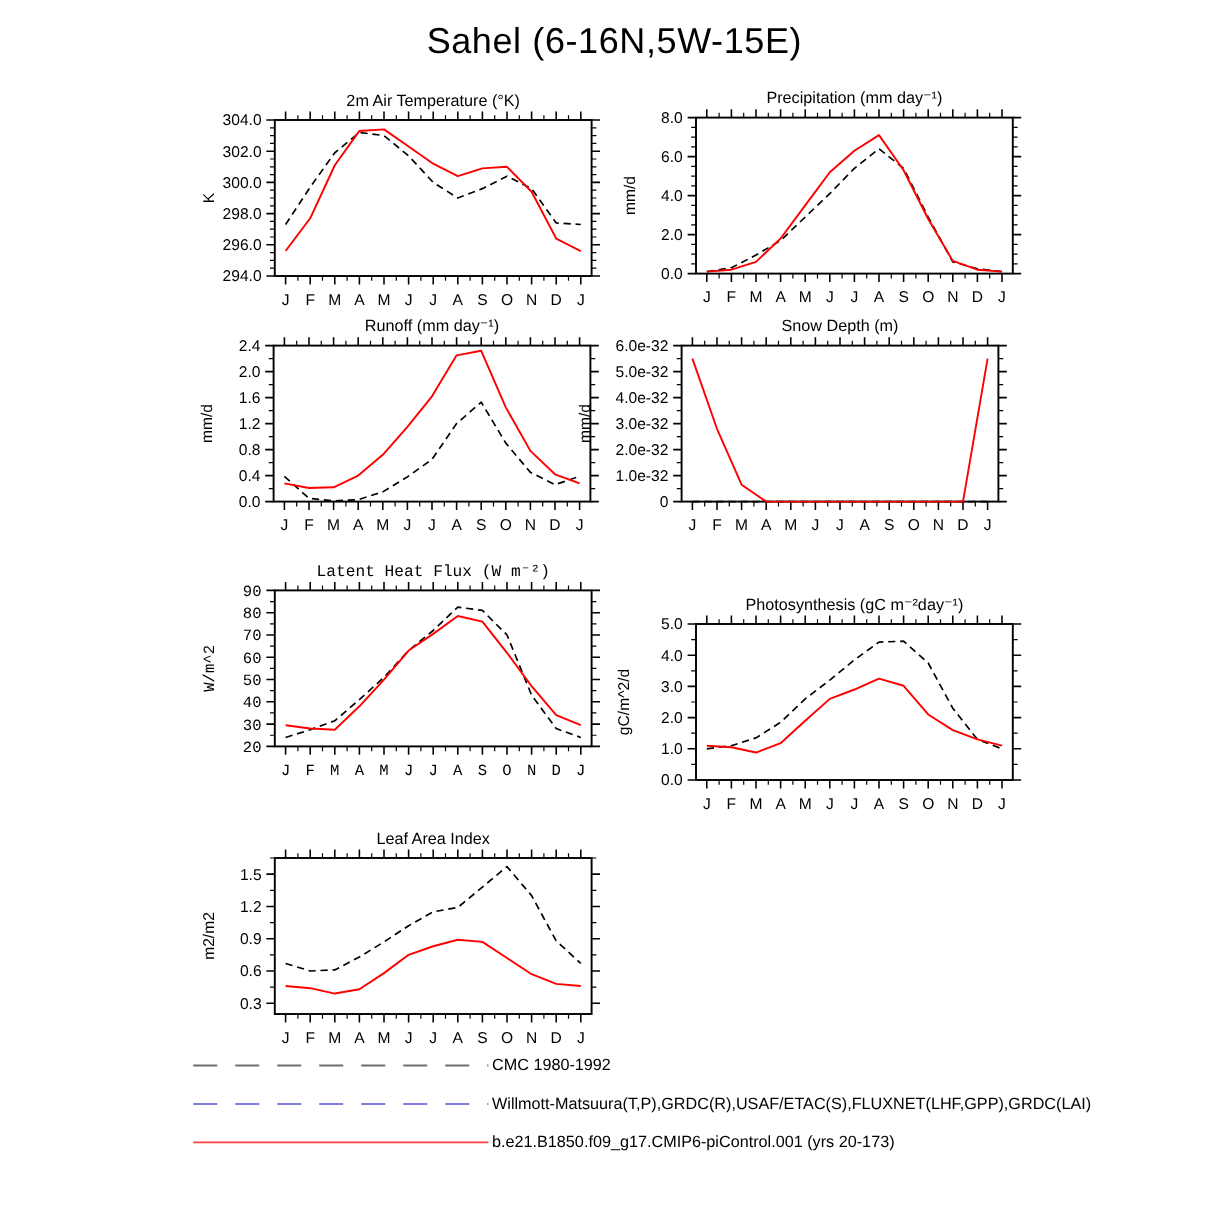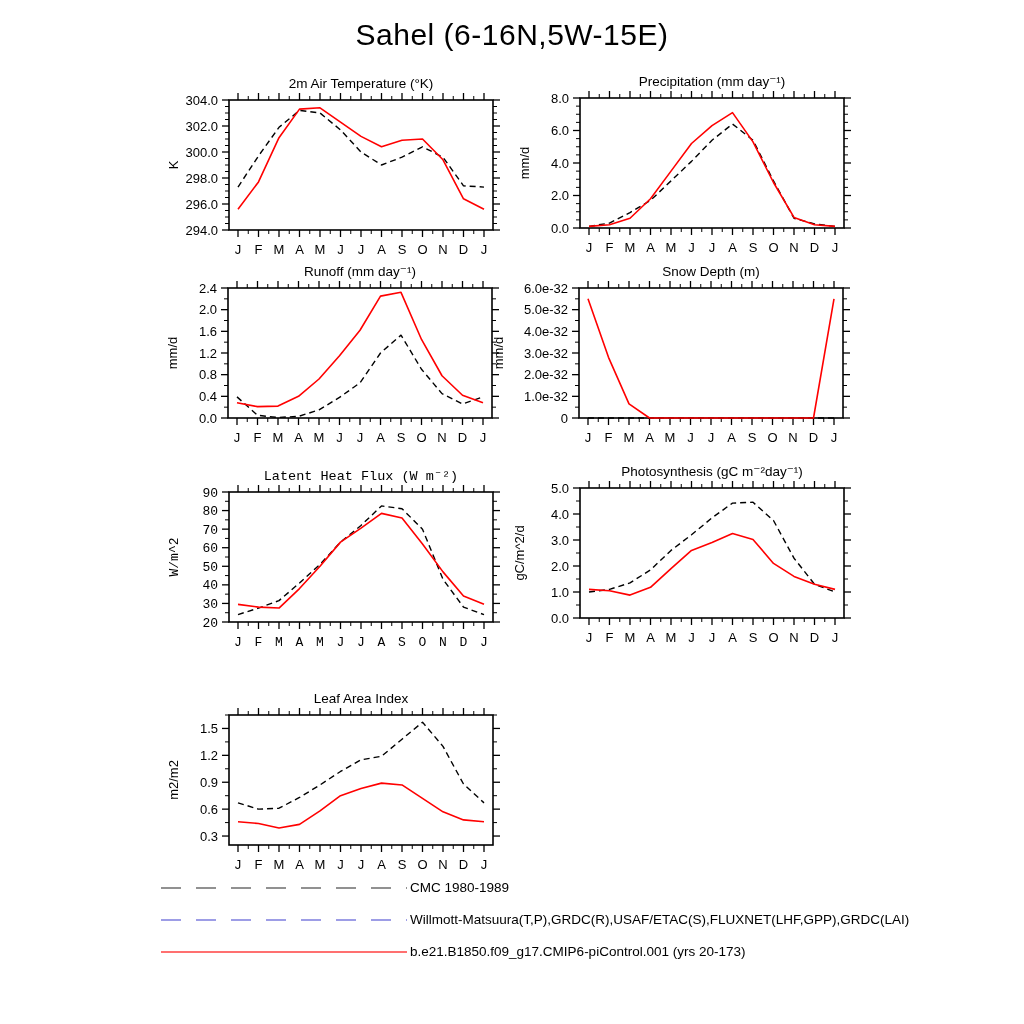--- a/index.html
+++ b/index.html
@@ -355,21 +355,21 @@
           <line x1="354.75" y1="162" x2="354.75" y2="166" stroke="#000000" stroke-width="1"></line>
           <line x1="354.75" y1="28" x2="354.75" y2="32" stroke="#000000" stroke-width="1"></line>
           <text x="344.5" y="186" text-anchor="middle" font-size="13px" fill="#000">D</text>
           <line x1="365" y1="162" x2="365" y2="169" stroke="#000000" stroke-width="1.3"></line>
           <line x1="365" y1="25" x2="365" y2="32" stroke="#000000" stroke-width="1.3"></line>
           <text x="365" y="186" text-anchor="middle" font-size="13px" fill="#000">J</text>
           <polyline points="119.00,140.88 139.50,159.29 160.00,161.46 180.50,160.38 201.00,153.88 221.50,141.42 242.00,126.79 262.50,97.00 283.00,79.12 303.50,113.25 324.00,137.63 344.50,147.92 365.00,140.88" fill="none" stroke="#000000" stroke-width="1.4" stroke-linejoin="round" stroke-dasharray="6,4"></polyline>
           <polyline points="119.00,146.83 139.50,150.63 160.00,150.08 180.50,140.33 201.00,123.00 221.50,99.71 242.00,74.25 262.50,40.13 283.00,36.33 303.50,83.46 324.00,119.75 344.50,139.25 365.00,146.83" fill="none" stroke="#ff0000" stroke-width="1.6" stroke-linejoin="round"></polyline>
         </svg>
       </div>
-      <div class="panel" style="left: 469px; top: 256px; text-decoration: underline;">
+      <div class="panel" style="left: 458px; top: 256px; text-decoration: underline;">
         <svg width="396" height="200">
           <text x="242" y="20" text-anchor="middle" font-size="13.5px" fill="#000">Snow Depth (m)</text>
           <text transform="translate(34,97) rotate(-90)" text-anchor="middle" font-size="13px" fill="#000">mm/d</text>
           <rect x="110" y="32" width="264" height="130" fill="none" stroke="#000000" stroke-width="1.6"></rect>
           <line x1="103" y1="162" x2="110" y2="162" stroke="#000000" stroke-width="1.3"></line>
           <line x1="374" y1="162" x2="381" y2="162" stroke="#000000" stroke-width="1.3"></line>
           <text x="99" y="166.5" text-anchor="end" font-size="13px" fill="#000">0</text>
           <line x1="103" y1="140.33333333333334" x2="110" y2="140.33333333333334" stroke="#000000" stroke-width="1.3"></line>
           <line x1="374" y1="140.33333333333334" x2="381" y2="140.33333333333334" stroke="#000000" stroke-width="1.3"></line>
           <text x="99" y="144.83333333333334" text-anchor="end" font-size="13px" fill="#000">1.0e-32</text>
@@ -570,21 +570,21 @@
           <line x1="354.75" y1="162" x2="354.75" y2="166" stroke="#000000" stroke-width="1"></line>
           <line x1="354.75" y1="28" x2="354.75" y2="32" stroke="#000000" stroke-width="1"></line>
           <text x="344.5" y="186" text-anchor="middle" font-size="13px" fill="#000">D</text>
           <line x1="365" y1="162" x2="365" y2="169" stroke="#000000" stroke-width="1.3"></line>
           <line x1="365" y1="25" x2="365" y2="32" stroke="#000000" stroke-width="1.3"></line>
           <text x="365" y="186" text-anchor="middle" font-size="13px" fill="#000">J</text>
           <polyline points="119.00,154.57 139.50,148.07 160.00,140.64 180.50,123.00 201.00,104.43 221.50,82.14 242.00,65.43 262.50,45.93 283.00,48.71 303.50,69.14 324.00,119.29 344.50,147.14 365.00,154.57" fill="none" stroke="#000000" stroke-width="1.4" stroke-linejoin="round" stroke-dasharray="6,4"></polyline>
           <polyline points="119.00,144.36 139.50,147.14 160.00,148.07 180.50,128.57 201.00,106.29 221.50,82.14 242.00,68.21 262.50,53.36 283.00,58.00 303.50,84.00 324.00,111.86 344.50,136.00 365.00,144.36" fill="none" stroke="#ff0000" stroke-width="1.6" stroke-linejoin="round"></polyline>
         </svg>
       </div>
-      <div class="panel" style="left: 470px; top: 456px;">
+      <div class="panel" style="left: 470px; top: 488px;">
         <svg width="396" height="200">
           <text x="242" y="20" text-anchor="middle" font-size="13.5px" fill="#000">Photosynthesis (gC m⁻²day⁻¹)</text>
           <text transform="translate(54,97) rotate(-90)" text-anchor="middle" font-size="13px" fill="#000">gC/m^2/d</text>
           <rect x="110" y="32" width="264" height="130" fill="none" stroke="#000000" stroke-width="1.6"></rect>
           <line x1="103" y1="162" x2="110" y2="162" stroke="#000000" stroke-width="1.3"></line>
           <line x1="374" y1="162" x2="381" y2="162" stroke="#000000" stroke-width="1.3"></line>
           <text x="99" y="166.5" text-anchor="end" font-size="13px" fill="#000">0.0</text>
           <line x1="103" y1="136" x2="110" y2="136" stroke="#000000" stroke-width="1.3"></line>
           <line x1="374" y1="136" x2="381" y2="136" stroke="#000000" stroke-width="1.3"></line>
           <text x="99" y="140.5" text-anchor="end" font-size="13px" fill="#000">1.0</text>
@@ -773,21 +773,21 @@
           <polyline points="119.00,119.86 139.50,126.14 160.00,125.24 180.50,114.48 201.00,101.93 221.50,88.48 242.00,76.83 262.50,73.24 283.00,56.21 303.50,39.17 324.00,63.38 344.50,101.03 365.00,119.86" fill="none" stroke="#000000" stroke-width="1.4" stroke-linejoin="round" stroke-dasharray="6,4"></polyline>
           <polyline points="119.00,138.69 139.50,140.48 160.00,144.97 180.50,141.38 201.00,127.93 221.50,112.69 242.00,105.52 262.50,100.14 283.00,101.93 303.50,115.38 324.00,128.83 344.50,136.90 365.00,138.69" fill="none" stroke="#ff0000" stroke-width="1.6" stroke-linejoin="round"></polyline>
         </svg>
       </div>
     </div>
   <div id="legend">
       <div class="legend-row" style="top: 878px; left: 0px; width: 1024px;">
         <div class="legend-line"><svg width="248" height="20">
             <line x1="1" y1="10" x2="247" y2="10" stroke="#6e6e6e" stroke-width="1.7" stroke-dasharray="20,15"></line>
           </svg></div>
-        <div class="legend-label">CMC 1980-1989</div>
+        <div class="legend-label">CMC 1980-1992</div>
       </div>
       <div class="legend-row" style="top: 910px; left: 0px; width: 1024px;">
         <div class="legend-line"><svg width="248" height="20">
             <line x1="1" y1="10" x2="247" y2="10" stroke="#7d7dde" stroke-width="1.7" stroke-dasharray="20,15"></line>
           </svg></div>
         <div class="legend-label">Willmott-Matsuura(T,P),GRDC(R),USAF/ETAC(S),FLUXNET(LHF,GPP),GRDC(LAI)</div>
       </div>
       <div class="legend-row" style="top: 942px; left: 0px; width: 1024px;">
         <div class="legend-line"><svg width="248" height="20">
             <line x1="1" y1="10" x2="247" y2="10" stroke="#ff4040" stroke-width="1.3"></line>

